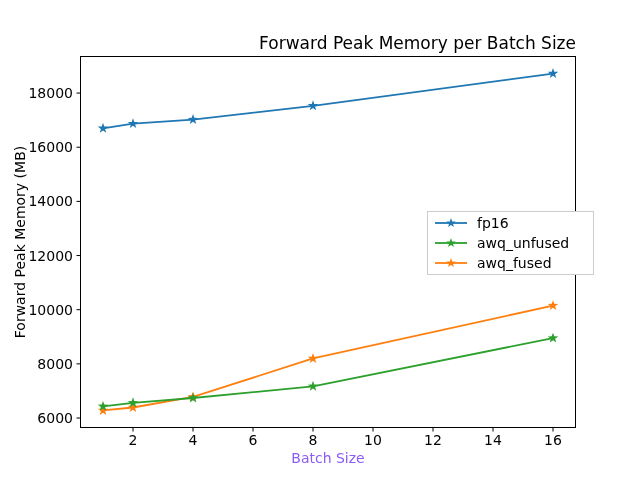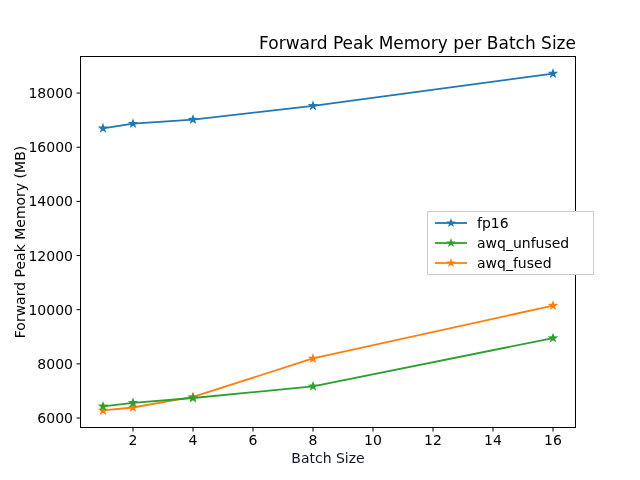--- a/index.html
+++ b/index.html
@@ -32,21 +32,21 @@
     color: #000000;
     white-space: nowrap;
   }
   .x-label {
     position: absolute;
     left: 80px;
     width: 496px;
     top: 450px;
     text-align: center;
     font-size: 14px;
-    color: #0f172a;
+    color: #8b5cf6;
   }
   .y-label {
     position: absolute;
     left: 20px;
     top: 242px;
     transform: translate(-50%, -50%) rotate(-90deg);
     font-size: 14px;
     color: #000000;
     white-space: nowrap;
   }

